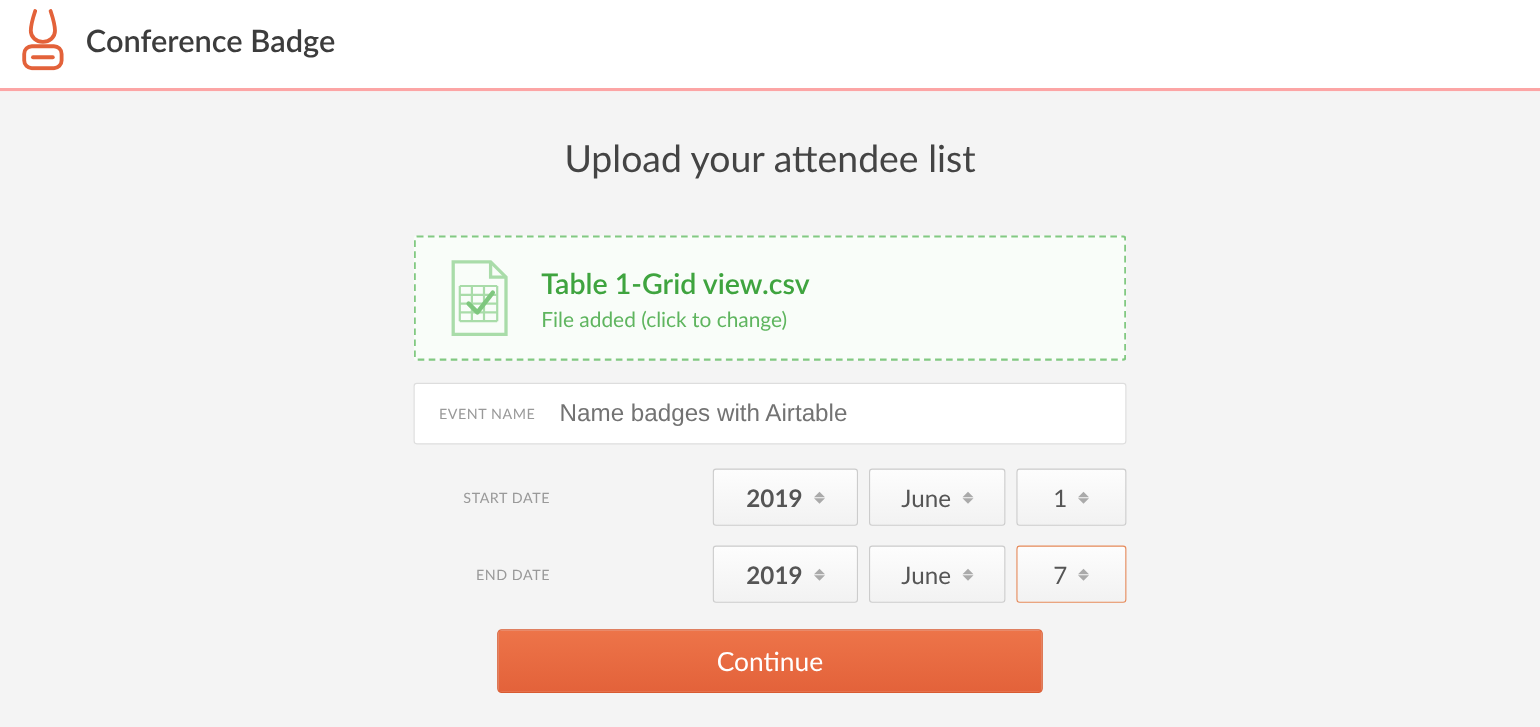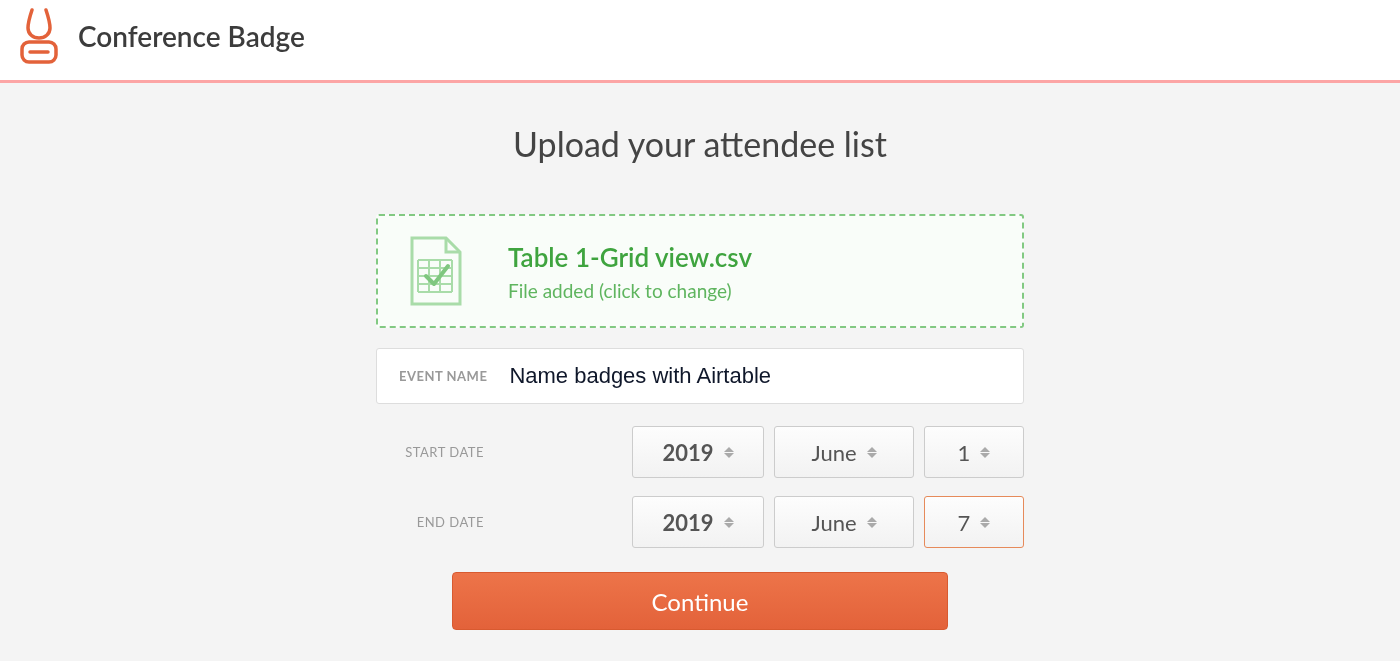--- a/index.html
+++ b/index.html
@@ -50,21 +50,21 @@
       width: 648px;
       margin: 0 auto;
     }
     .upload-box {
       border: 2px dashed #82c982;
       background: #f9fdf9;
       border-radius: 3px;
       padding: 20px 30px;
       display: flex;
       align-items: center;
-      gap: 44px;
+      gap: 28px;
       cursor: pointer;
       margin-bottom: 20px;
     }
     .file-icon {
       width: 56px;
       height: 70px;
       flex-shrink: 0;
     }
     .upload-text {
       display: flex;
@@ -89,27 +89,26 @@
       align-items: center;
       gap: 22px;
       margin-bottom: 22px;
     }
     .field-label-inline {
       font-size: 13px;
       letter-spacing: 0.5px;
       color: #999;
       text-transform: uppercase;
       white-space: nowrap;
-      font-weight: bold;
     }
     .text-input {
       border: none;
       outline: none;
       font-size: 22px;
-      color: #0f172a;
+      color: #737373;
       flex: 1;
       background: transparent;
     }
     .date-row {
       display: flex;
       align-items: center;
       justify-content: flex-end;
       gap: 10px;
       margin-bottom: 18px;
     }
@@ -129,21 +128,21 @@
       align-items: center;
       justify-content: center;
       gap: 10px;
       cursor: pointer;
       font-size: 22px;
       color: #555;
       min-width: 96px;
       height: 52px;
     }
     .select-box.year { width: 132px; font-weight: bold; }
-    .select-box.month { width: 140px; }
+    .select-box.month { width: 124px; }
     .select-box.day { width: 100px; }
     .select-box.active {
       border-color: #e68a5a;
     }
     .spinner-icon {
       display: flex;
       flex-direction: column;
       gap: 1px;
       align-items: center;
     }

